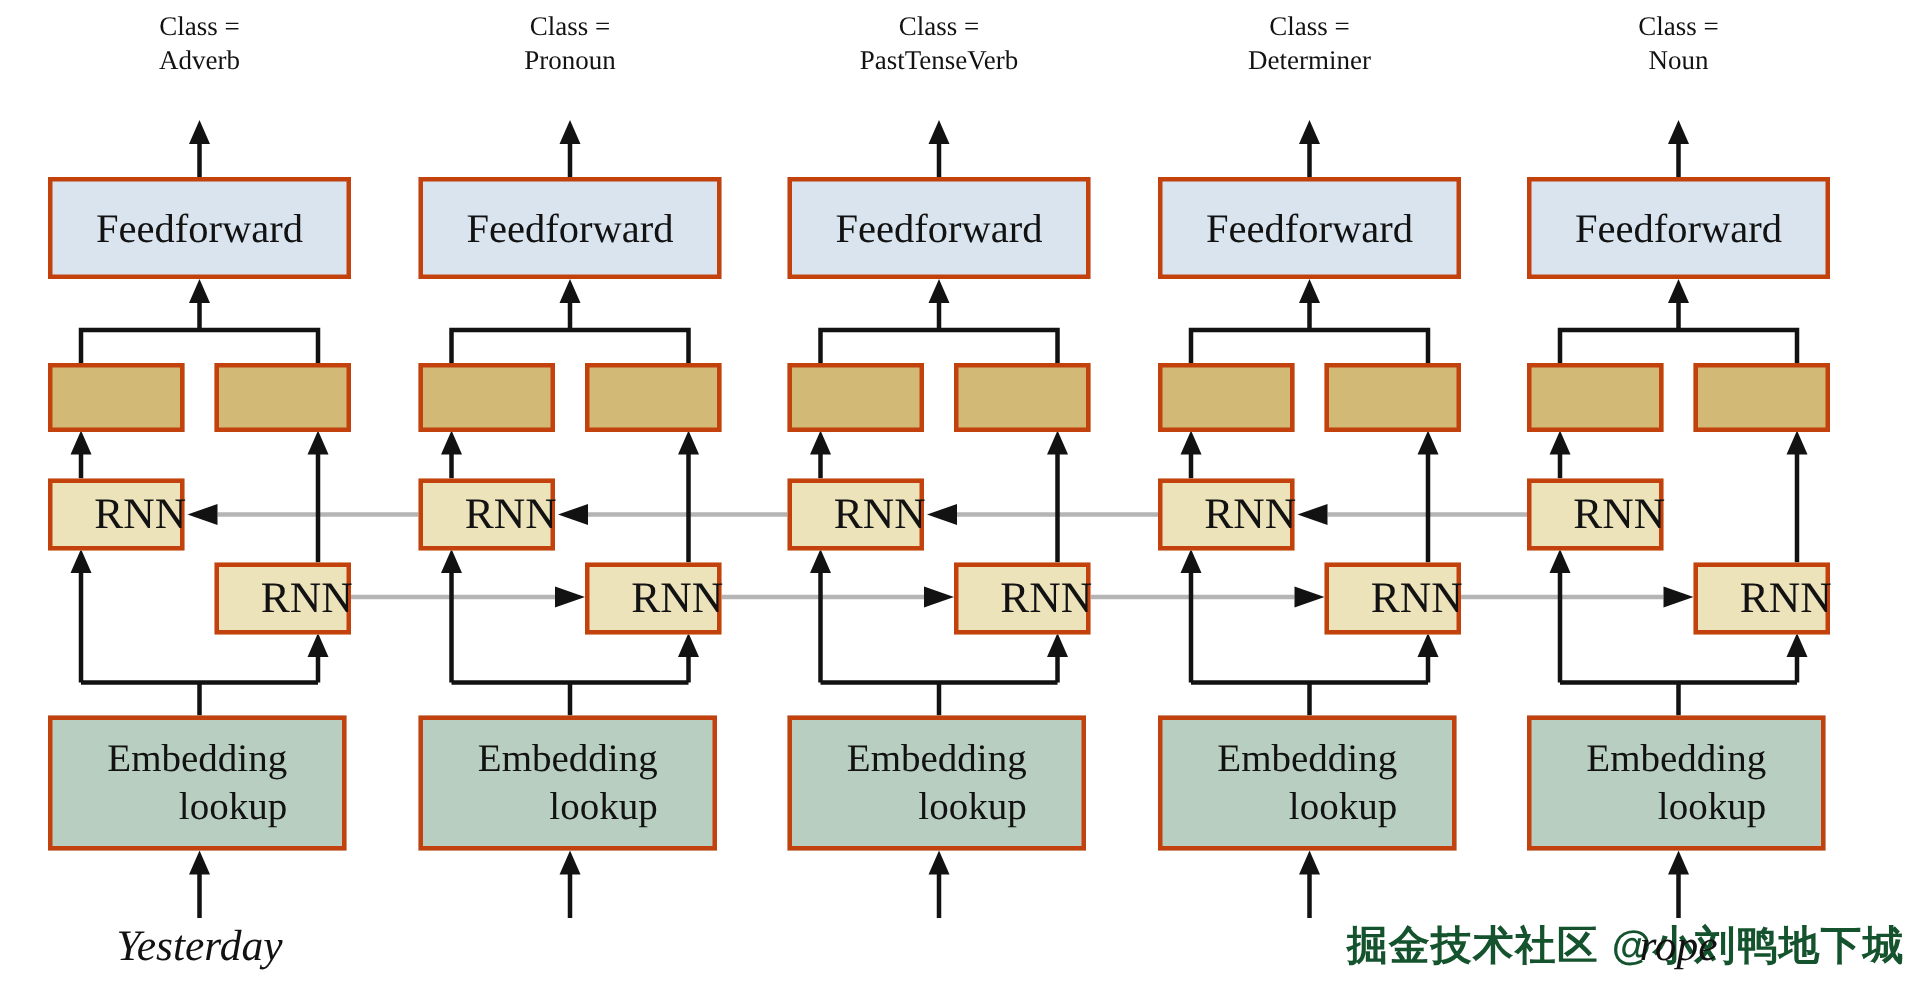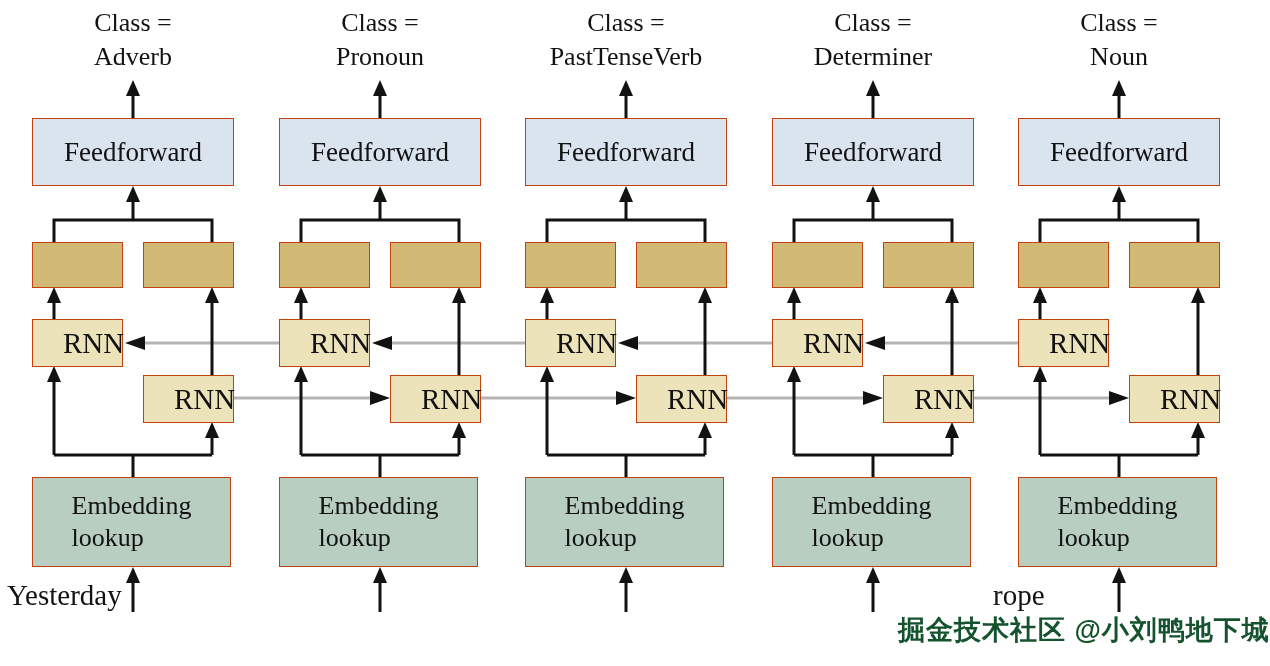--- a/index.html
+++ b/index.html
@@ -9,23 +9,23 @@
     background:#ffffff;
     overflow:hidden;
     font-family:"Liberation Serif","DejaVu Serif",serif;
     color:#121212;
   }
   #connectors{position:absolute;left:0;top:0;z-index:0;}
   .column{position:absolute;top:0;width:202px;height:666px;z-index:2;}
   .box{
     position:absolute;
     box-sizing:border-box;
-    border:1px solid #c2410c;
+    border:3px solid #c2410c;
     display:flex;align-items:center;justify-content:center;
-    text-align:left;
+    text-align:right;
   }
   .feedforward{
     left:0;top:118px;width:202px;height:68px;
     background:var(--c-ff,#d9e4ef);
     font-size:27px;
   }
   .hidden-left{left:0;top:242px;width:91px;height:46px;background:var(--c-hid,#d2b976);}
   .hidden-right{left:111px;top:242px;width:91px;height:46px;background:var(--c-hid,#d2b976);}
   .rnn{
     width:91px;height:48px;
@@ -36,26 +36,26 @@
   .rnn-backward{left:0;top:319px;}
   .rnn-forward{left:111px;top:375px;}
   .embedding{
     left:0;top:477px;width:199px;height:90px;
     background:var(--c-emb,#b8cec1);
     font-size:26px;line-height:1.25;
     white-space:pre-line;
   }
   .class-label{
     position:absolute;left:-25px;top:6px;width:252px;
-    text-align:center;font-size:26px;line-height:1.3;
+    text-align:center;font-size:18px;line-height:1.3;
     white-space:pre-line;
   }
   .word{
-    position:absolute;left:-25px;top:577px;width:252px;
-    text-align:left;font-size:29px;line-height:36px;
+    position:absolute;left:-25px;top:613px;width:252px;
+    text-align:center;font-size:29px;line-height:36px;font-style:italic;
   }
   .watermark{
     position:absolute;left:898px;top:612px;z-index:1;
     font-family:"Liberation Sans","DejaVu Sans",sans-serif;
     font-weight:bold;font-size:27px;letter-spacing:1px;
     color:#14532d;
     text-shadow:2px 2px 0 #ffffff;
     white-space:nowrap;
   }
 </style>

